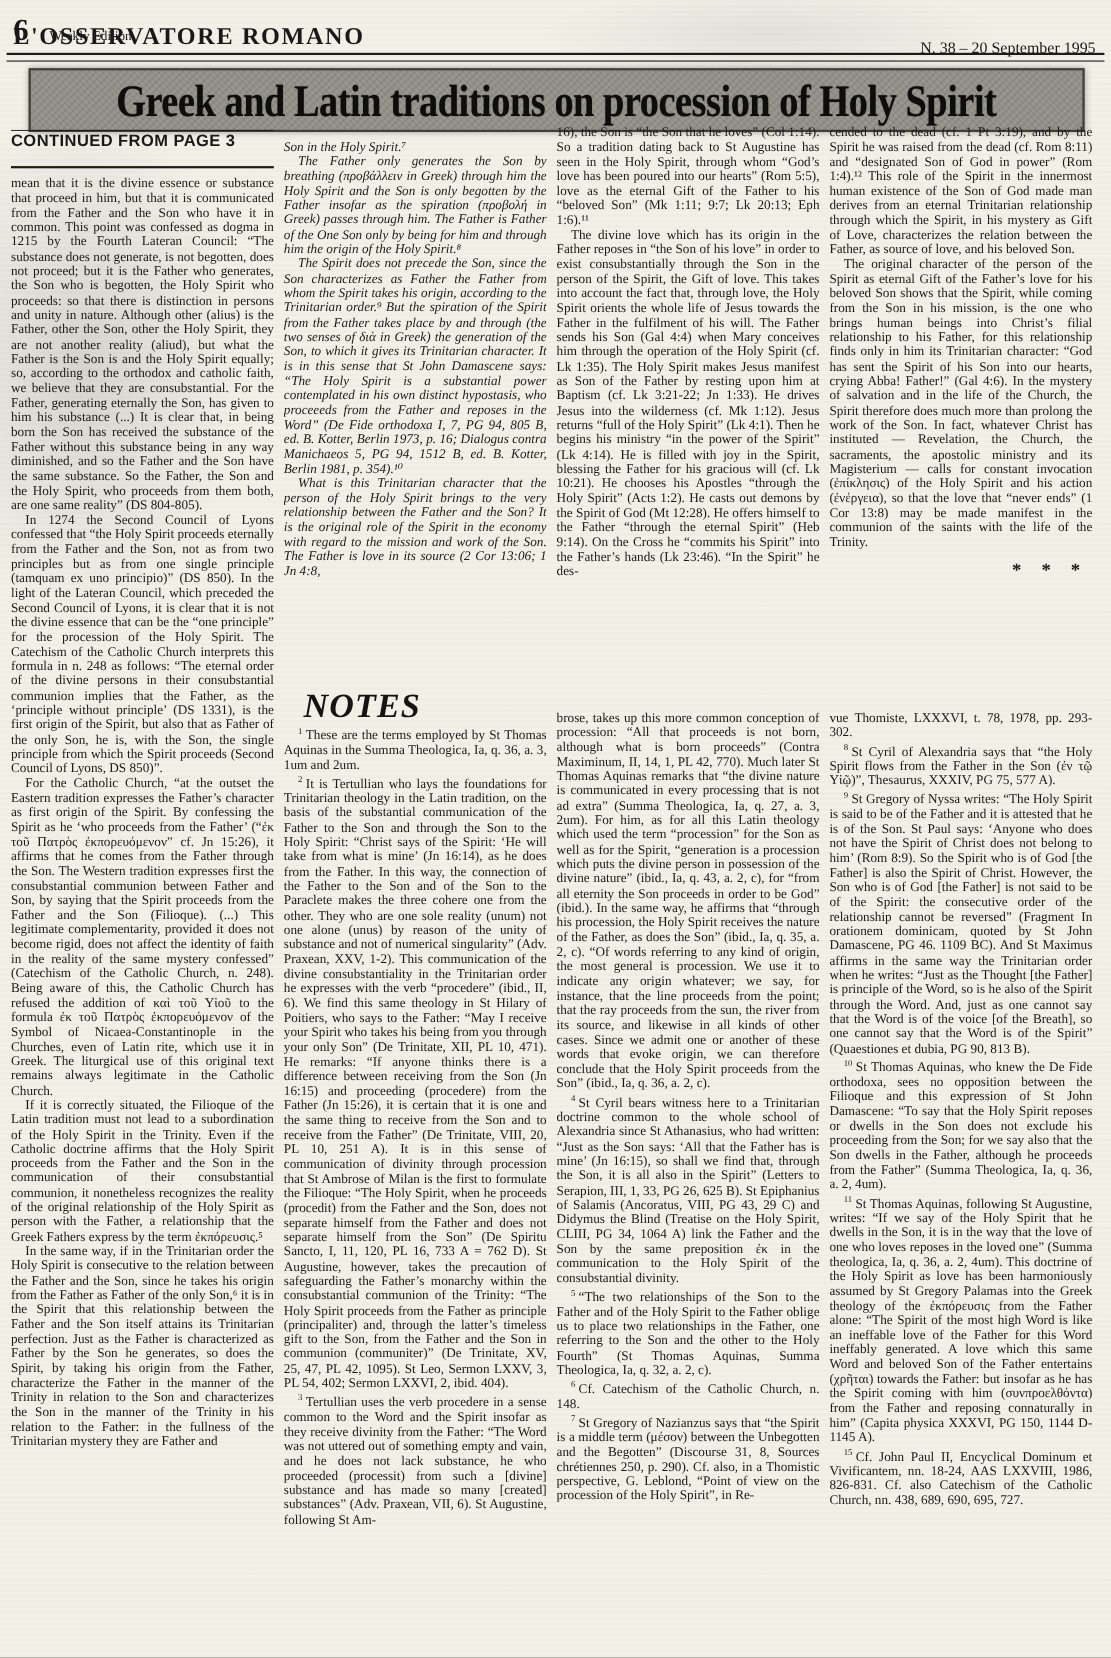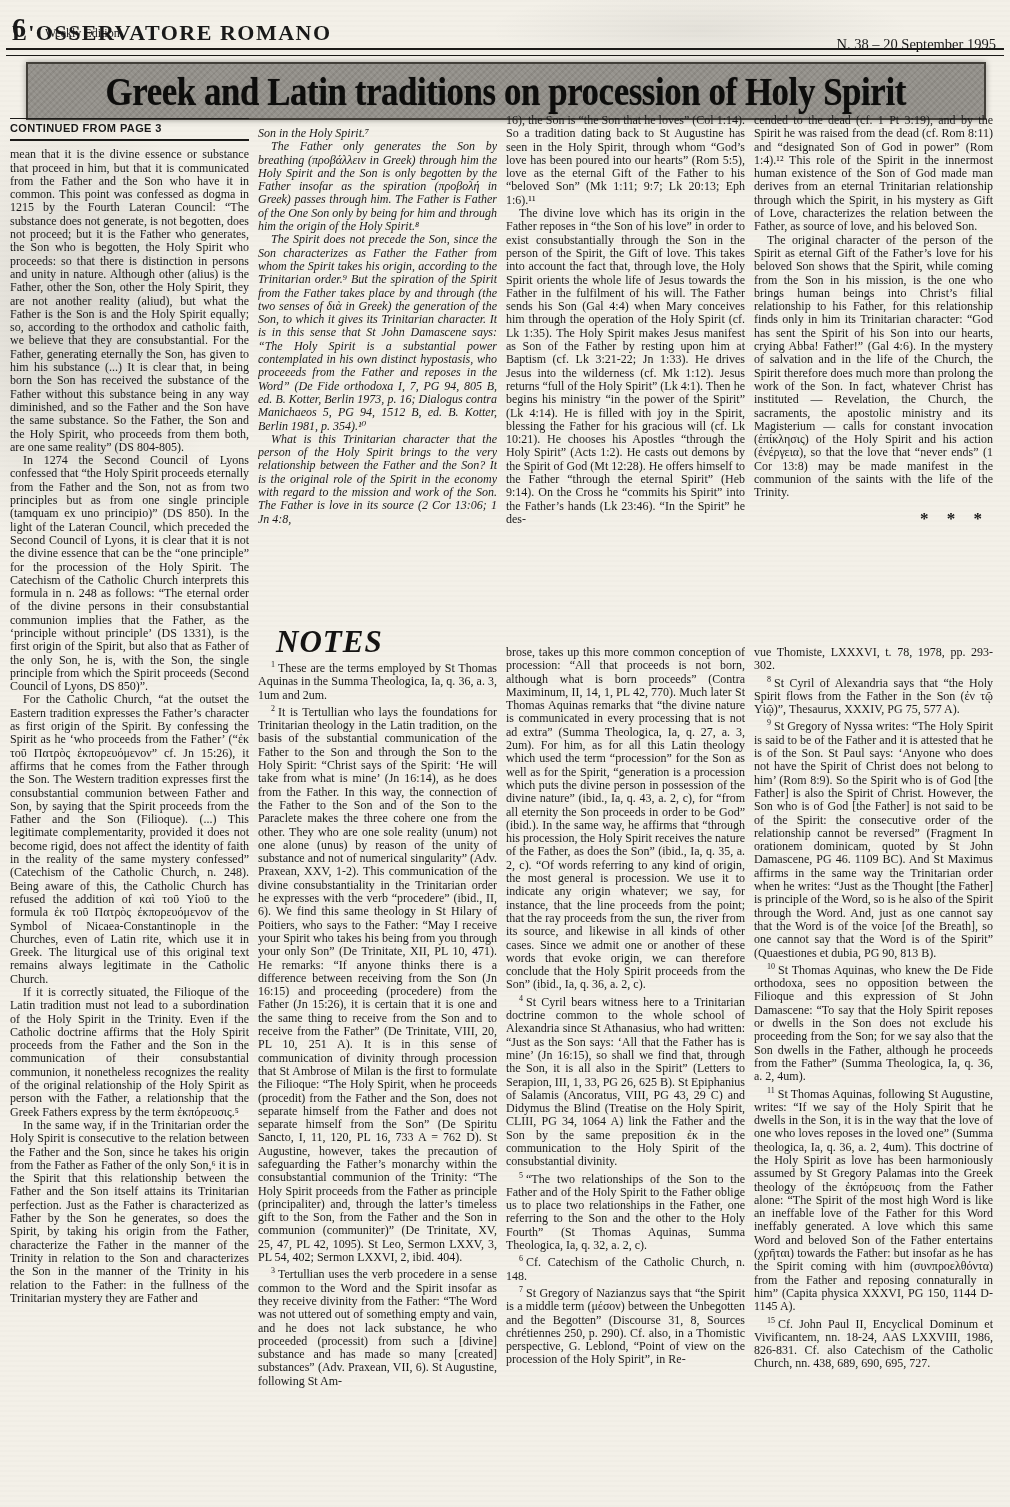--- a/index.html
+++ b/index.html
@@ -42,23 +42,23 @@
   }
   
   .col{
     position:absolute;width:239px;overflow:hidden;
     font-size:12px;line-height:13.3px;text-align:justify;
   }
   .col p{margin:0;text-indent:13px;}
   .col p.cont{text-indent:0;}
   .kicker{
     font-family:"Liberation Sans","DejaVu Sans",sans-serif;
-    font-weight:bold;font-size:11px;letter-spacing:.4px;
+    font-weight:bold;font-size:15px;letter-spacing:.4px;
     border-top:1px solid #1c1b19;border-bottom:2px solid #1c1b19;
-    padding:3px 0 4px;margin-bottom:7px;text-align:left;
+    padding:3px 0 16px;margin-bottom:7px;text-align:left;
   }
   .notes-heading{
     position:absolute;left:260px;top:608px;margin:16px;
     font-size:31px;font-weight:bold;font-style:italic;letter-spacing:1px;color:#151413;
   }
   .note sup{font-size:8px;margin-right:3px;}
   .end-mark{
     text-indent:0 !important;text-align:right;font-weight:bold;font-size:17px;
     letter-spacing:7px;margin-top:12px !important;padding-right:4px;
   }

